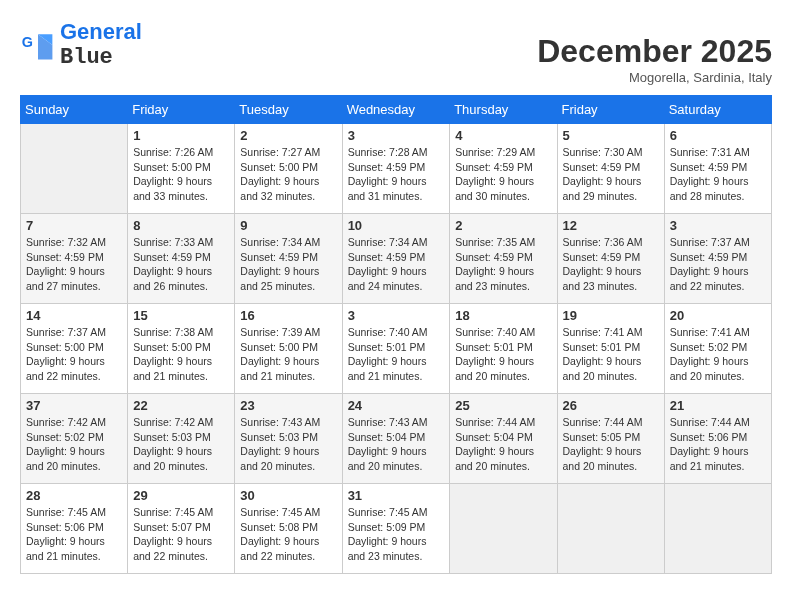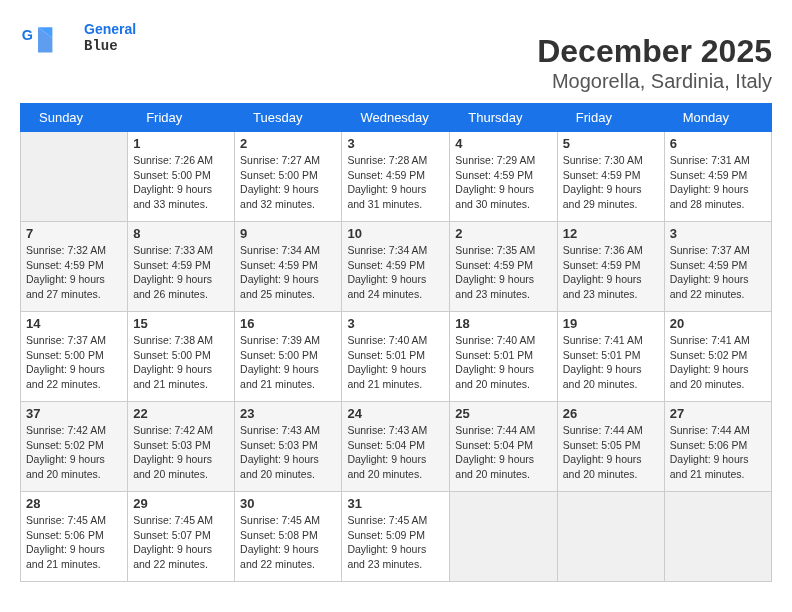--- a/index.html
+++ b/index.html
@@ -14,56 +14,55 @@
       display: flex;
       justify-content: space-between;
       align-items: flex-start;
       margin-bottom: 10px;
     }
     .logo {
       display: flex;
       align-items: center;
     }
     .logo-text {
-      font-size: 14px;
+      font-size: 22px;
       font-weight: bold;
       color: #333;
       line-height: 1.1;
-      margin-left: 24px;
     }
     .logo-text span {
       color: #1a73e8;
     }
     .logo-icon {
       width: 36px;
       height: 36px;
       margin-right: 4px;
     }
     .title-block {
       text-align: right;
       margin-top: 13px;
     }
     .month-title {
       font-size: 32px;
       font-weight: bold;
       color: #333;
     }
     .location-title {
-      font-size: 20px;
+      font-size: 13px;
       color: #555;
     }
     table {
       width: 100%;
       border-collapse: collapse;
       font-size: 11px;
     }
     thead tr th {
       background: #1a73e8;
       color: #fff;
-      padding: 6px 18px;
+      padding: 6px 4px;
       text-align: left;
       font-size: 13px;
       font-weight: normal;
       border: 1px solid #1a73e8;
     }
     tbody tr td {
       border: 1px solid #ccc;
       vertical-align: top;
       padding: 4px 5px;
       height: 90px;
@@ -118,21 +117,21 @@
 
 <table>
   <thead>
     <tr>
     <th>Sunday</th>
         <th>Friday</th>
         <th>Tuesday</th>
         <th>Wednesday</th>
         <th>Thursday</th>
         <th>Friday</th>
-        <th>Monday</th>
+        <th>Saturday</th>
       </tr>
   </thead>
   <tbody id="calendar-body">
   <tr>
         <td class="empty-cell"></td>
         <td>
           <div class="day-number">1</div>
           <div class="day-info">Sunrise: 7:26 AM<br>Sunset: 5:00 PM<br>Daylight: 9 hours and 33 minutes.</div>
         </td>
         <td>
@@ -235,21 +234,21 @@
         </td>
         <td>
           <div class="day-number">25</div>
           <div class="day-info">Sunrise: 7:44 AM<br>Sunset: 5:04 PM<br>Daylight: 9 hours and 20 minutes.</div>
         </td>
         <td>
           <div class="day-number">26</div>
           <div class="day-info">Sunrise: 7:44 AM<br>Sunset: 5:05 PM<br>Daylight: 9 hours and 20 minutes.</div>
         </td>
         <td>
-          <div class="day-number">27</div>
+          <div class="day-number">21</div>
           <div class="day-info">Sunrise: 7:44 AM<br>Sunset: 5:06 PM<br>Daylight: 9 hours and 21 minutes.</div>
         </td>
       </tr>
       <tr>
         <td>
           <div class="day-number">28</div>
           <div class="day-info">Sunrise: 7:45 AM<br>Sunset: 5:06 PM<br>Daylight: 9 hours and 21 minutes.</div>
         </td>
         <td>
           <div class="day-number">29</div>

